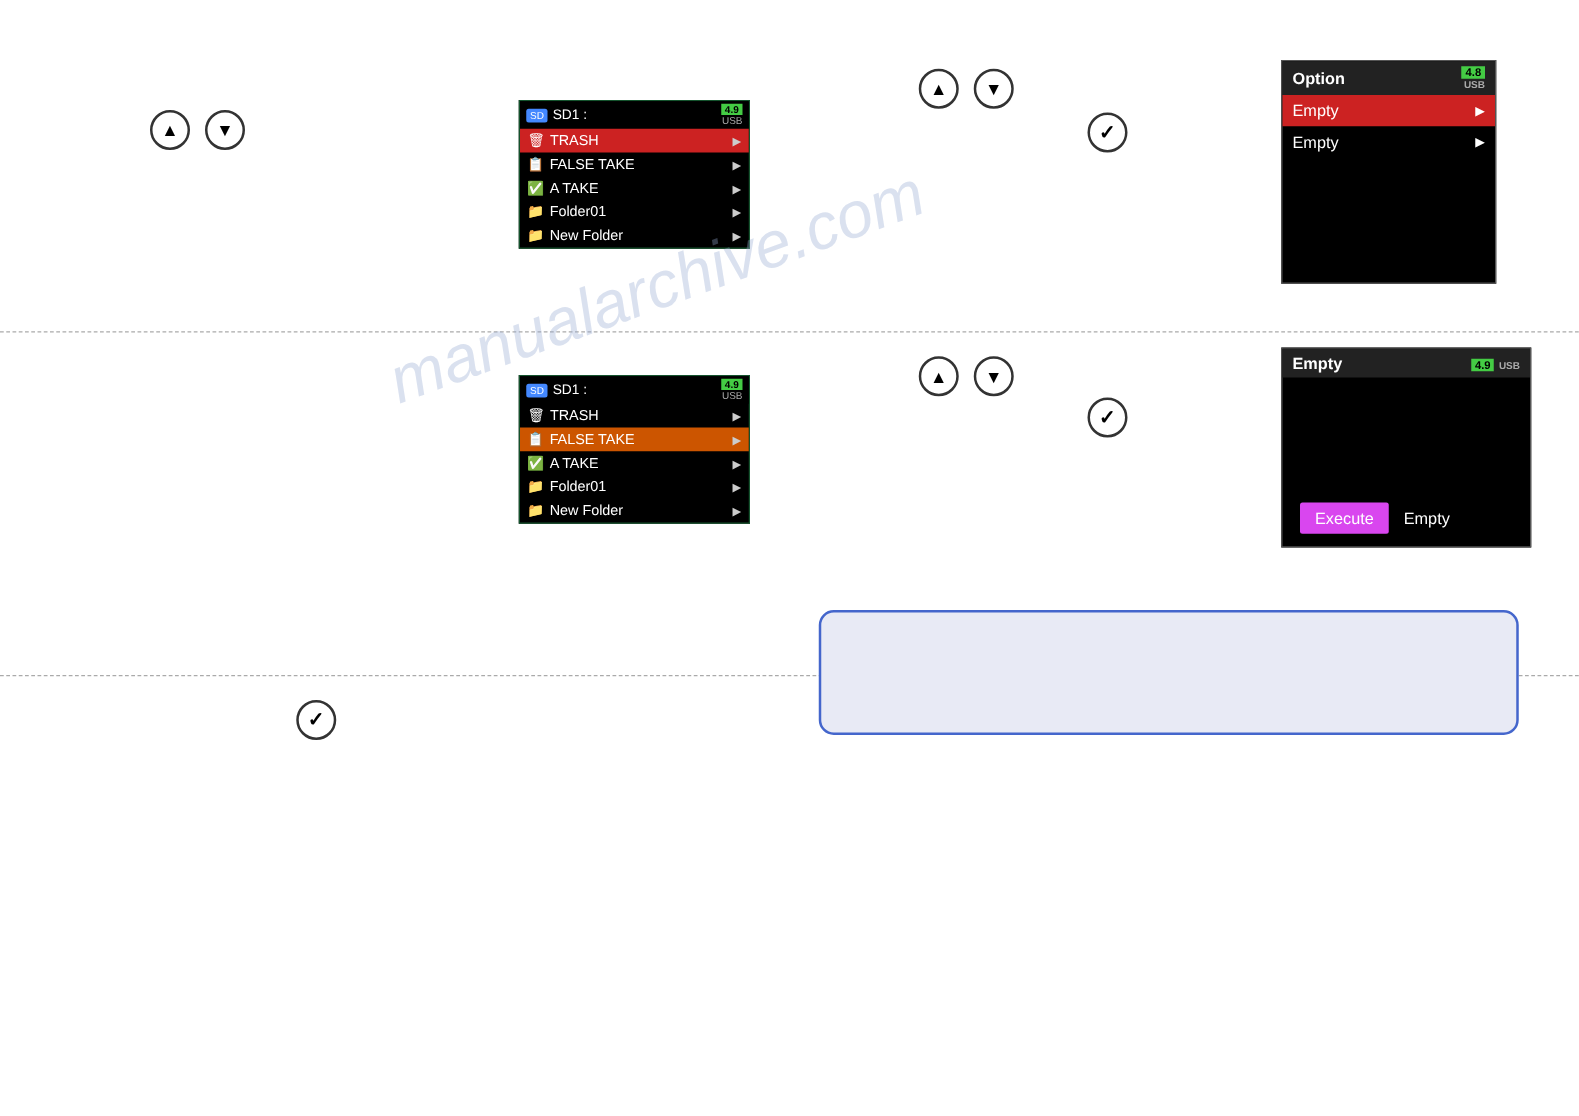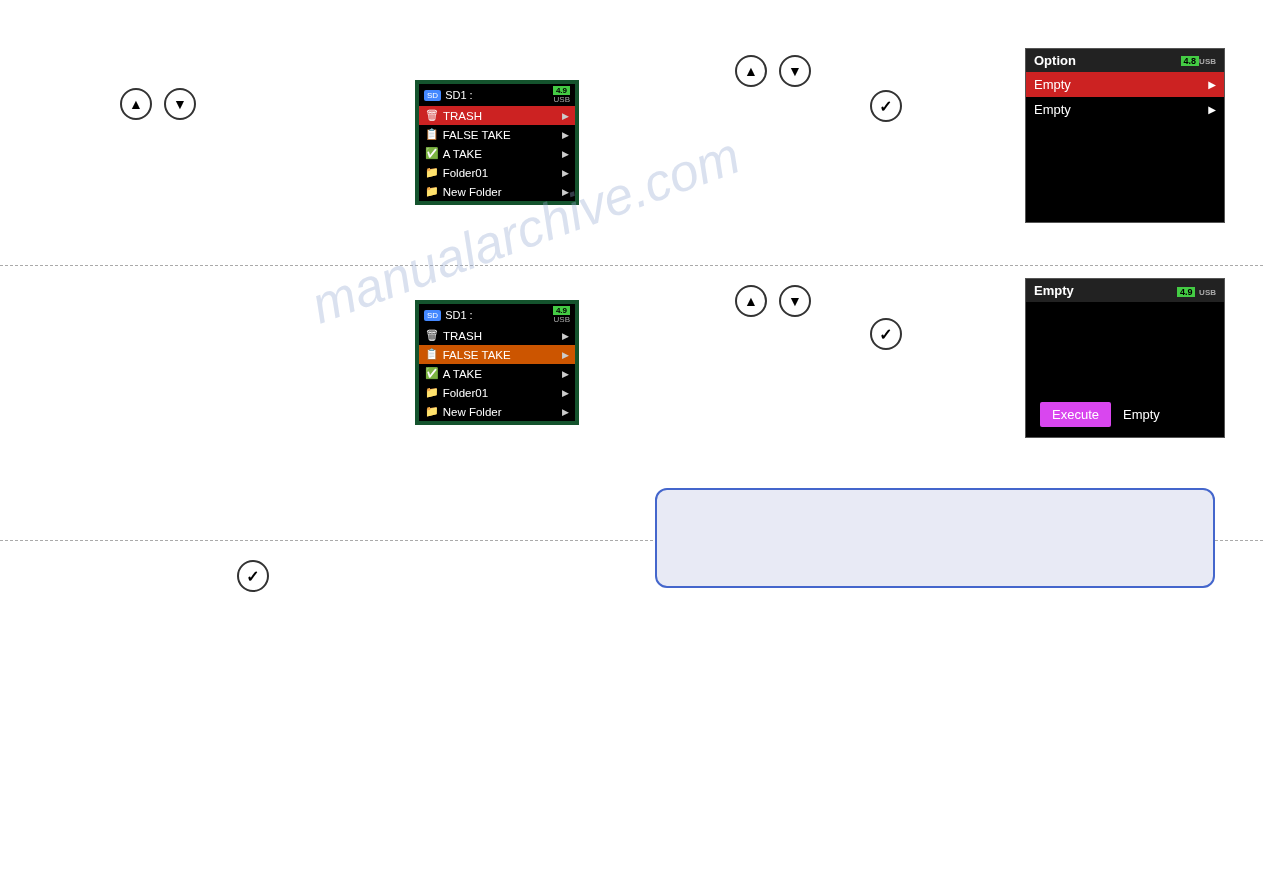--- a/index.html
+++ b/index.html
@@ -48,25 +48,25 @@
     .divider-h {
       position: absolute;
       left: 0;
       right: 0;
       border-top: 1px dashed #aaa;
     }
 
     
     .sd-screen {
       position: absolute;
-      width: 164px;
+      width: 185px;
       background: #000;
       color: #fff;
       font-size: 12px;
-      border: 4px solid #14532d;
+      border: 1px solid #14532d;
     }
     .sd-screen .header-row {
       display: flex;
       align-items: center;
       justify-content: space-between;
       padding: 2px 5px;
       background: #000;
     }
     .sd-screen .header-row .sd-label {
       display: flex;
@@ -120,38 +120,38 @@
       color: #fff;
     }
     .sd-screen .row-left {
       display: flex;
       align-items: center;
     }
 
     
     .option-screen {
       position: absolute;
-      width: 200px;
+      width: 172px;
       background: #000;
       color: #fff;
       font-size: 13px;
       border: 1px solid #555;
     }
     .option-screen .opt-header {
       display: flex;
       align-items: center;
       justify-content: space-between;
       padding: 4px 8px;
       background: #222;
       font-size: 13px;
       font-weight: bold;
     }
     .option-screen .opt-header .bat-area {
       display: flex;
-      flex-direction: row;
+      flex-direction: column;
       align-items: flex-end;
     }
     .option-screen .opt-row {
       display: flex;
       align-items: center;
       justify-content: space-between;
       padding: 5px 8px;
       cursor: pointer;
     }
     .option-screen .opt-row.selected {

